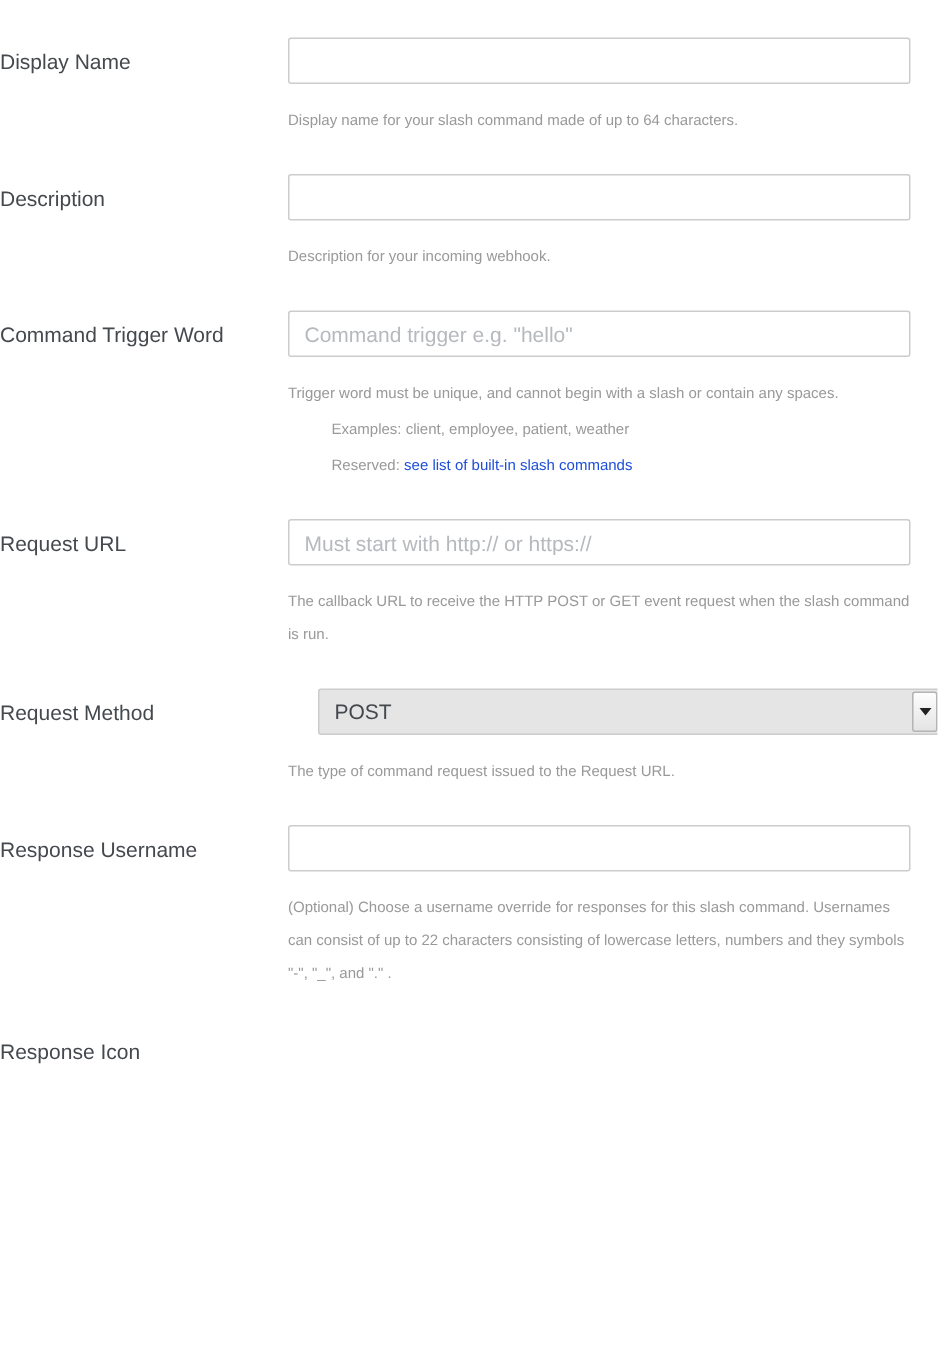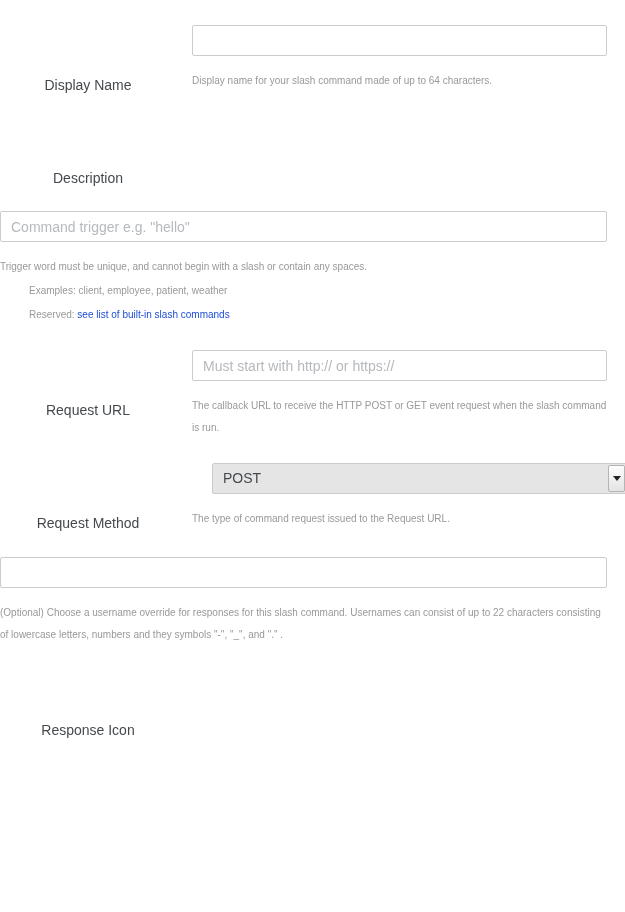--- a/index.html
+++ b/index.html
@@ -12,22 +12,21 @@
     overflow: hidden;
   }
   .form-row {
     display: flex;
     margin-bottom: 24px;
   }
   .label-col {
     width: 192px;
     flex-shrink: 0;
     padding: 7px 16px 0 0;
-    text-align: center;
-    margin-top: 44px;
+    text-align: left;
   }
   .control-label {
     font-size: 14px;
     color: #45494e;
     font-weight: normal;
     line-height: 1.3;
   }
   .control-col {
     flex: 1;
     padding-right: 18px;
@@ -125,23 +124,30 @@
     <div class="control-col">
       <input type="text" class="form-control" placeholder="" style="">
       <p class="help-text">Display name for your slash command made of up to 64 characters.</p>
     </div>
   </div>
 
   <div class="form-row">
     <div class="label-col">
       <label class="control-label">Description</label>
     </div>
+    <div class="control-col">
+      <input type="text" class="form-control" placeholder="" style="">
+      <p class="help-text">Description for your incoming webhook.</p>
+    </div>
   </div>
 
   <div class="form-row">
+    <div class="label-col">
+      <label class="control-label">Command Trigger Word</label>
+    </div>
     <div class="control-col">
       <input type="text" class="form-control" placeholder="Command trigger e.g. &quot;hello&quot;" style="">
       <p class="help-text">Trigger word must be unique, and cannot begin with a slash or contain any spaces.</p>
       <p class="help-text">Examples: client, employee, patient, weather</p>
       <p class="help-text"><span>Reserved: </span><a>see list of built-in slash commands</a></p>
     </div>
   </div>
 
   <div class="form-row">
     <div class="label-col">
@@ -160,20 +166,23 @@
     <div class="control-col">
       <div class="fake-select">
         <span>POST</span>
         <span class="select-arrow-btn"></span>
       </div>
       <p class="help-text">The type of command request issued to the Request URL.</p>
     </div>
   </div>
 
   <div class="form-row">
+    <div class="label-col">
+      <label class="control-label">Response Username</label>
+    </div>
     <div class="control-col">
       <input type="text" class="form-control" placeholder="" style="">
       <p class="help-text">(Optional) Choose a username override for responses for this slash command. Usernames can consist of up to 22 characters consisting of lowercase letters, numbers and they symbols "-", "_", and "." .</p>
     </div>
   </div>
 
   <div class="form-row">
     <div class="label-col">
       <label class="control-label">Response Icon</label>
     </div>

